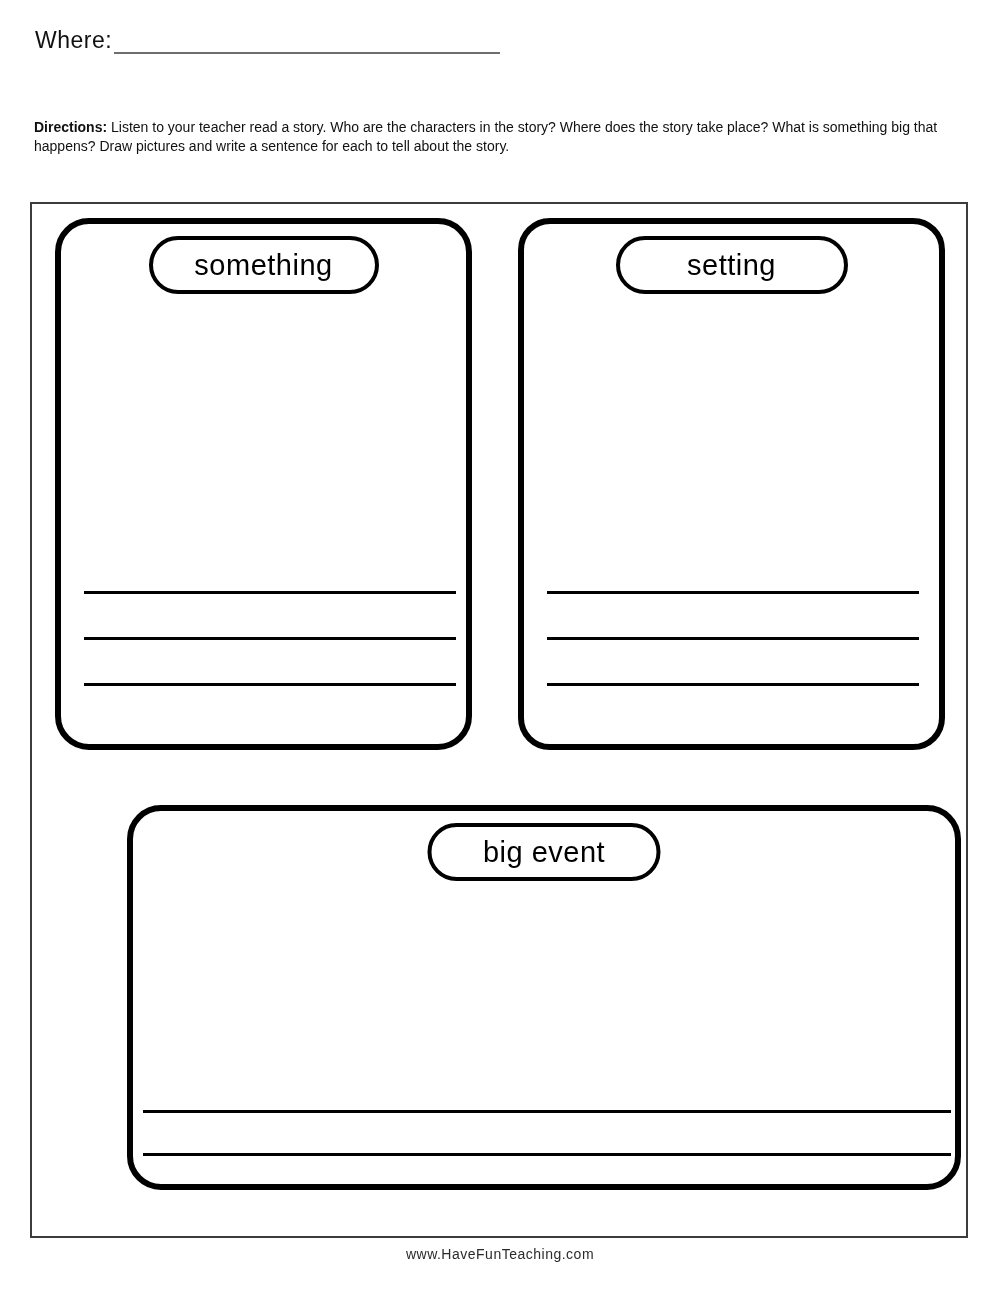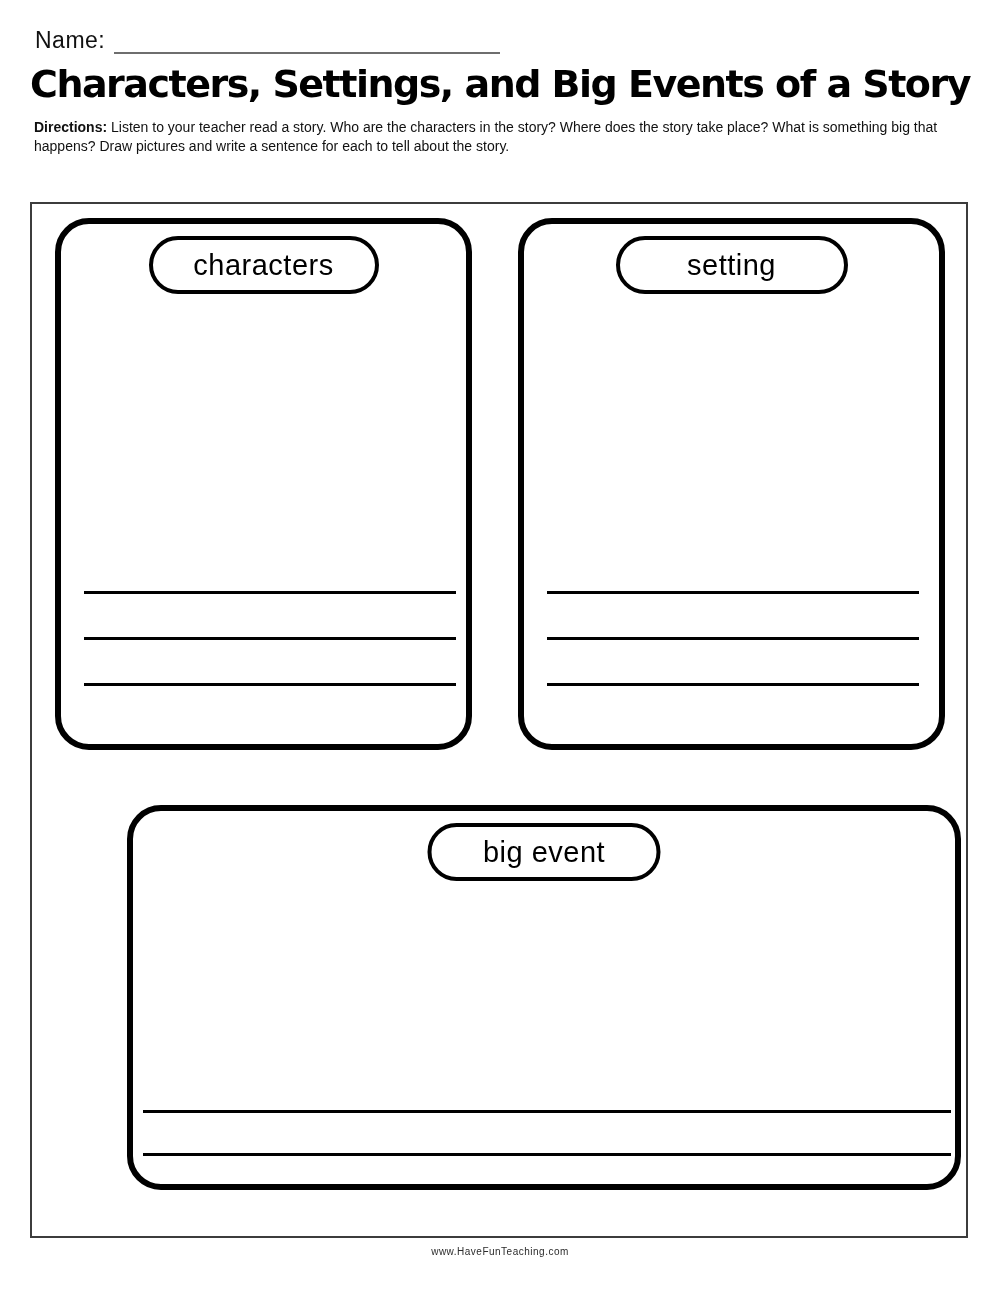--- a/index.html
+++ b/index.html
@@ -71,21 +71,21 @@
 
   
   .wbox {
     position: absolute;
     border: 6px solid #000;
     border-radius: 34px;
     box-sizing: border-box;
     background: #fff;
   }
   .box-characters { left: 55px;  top: 218px; width: 417px; height: 532px; }
-  .box-setting    { left: 518px; top: 218px; width: 427px; height: 532px; }
+  .box-setting    { left: 518px; top: 218px; width: 427px; height: 532px; border-radius: 32px; }
   .box-bigevent   { left: 83px;  top: 805px; width: 834px; height: 385px; margin-left: 44px; }
 
   .pill {
     position: absolute;
     left: 50%;
     transform: translateX(-50%);
     top: 12px;
     height: 58px;
     border: 4px solid #000;
     border-radius: 31px;
@@ -117,42 +117,41 @@
   .bl1 { top: 299px; }
   .bl2 { top: 342px; }
 
   
   .footer {
     position: absolute;
     left: 0;
     top: 1246px;
     width: 1000px;
     text-align: center;
-    font-size: 10px;
+    font-size: 14px;
     letter-spacing: 0.5px;
     color: #2b2b2b;
   }
 </style>
 </head>
 <body>
 
 <div class="page">
 
-  <div class="name-row">Name:</div>
+  <div class="name-row">Where:</div>
   <div class="name-line"></div>
 
-  <div class="title">Characters, Settings, and Big Events of a Story</div>
 
   <div class="directions"><b>Directions:</b><span> Listen to your teacher read a story. Who are the characters in the story? Where does the story take place? What is something big that happens? Draw pictures and write a sentence for each to tell about the story.</span></div>
 
   <div class="frame"></div>
 
   <div class="wbox box-characters">
     <div class="pill pill-characters">
-      <span>characters</span>
+      <span>something</span>
     </div>
     <div class="wline l1"></div>
     <div class="wline l2"></div>
     <div class="wline l3"></div>
   </div>
 
   <div class="wbox box-setting">
     <div class="pill pill-setting">
       <span>setting</span>
     </div>

